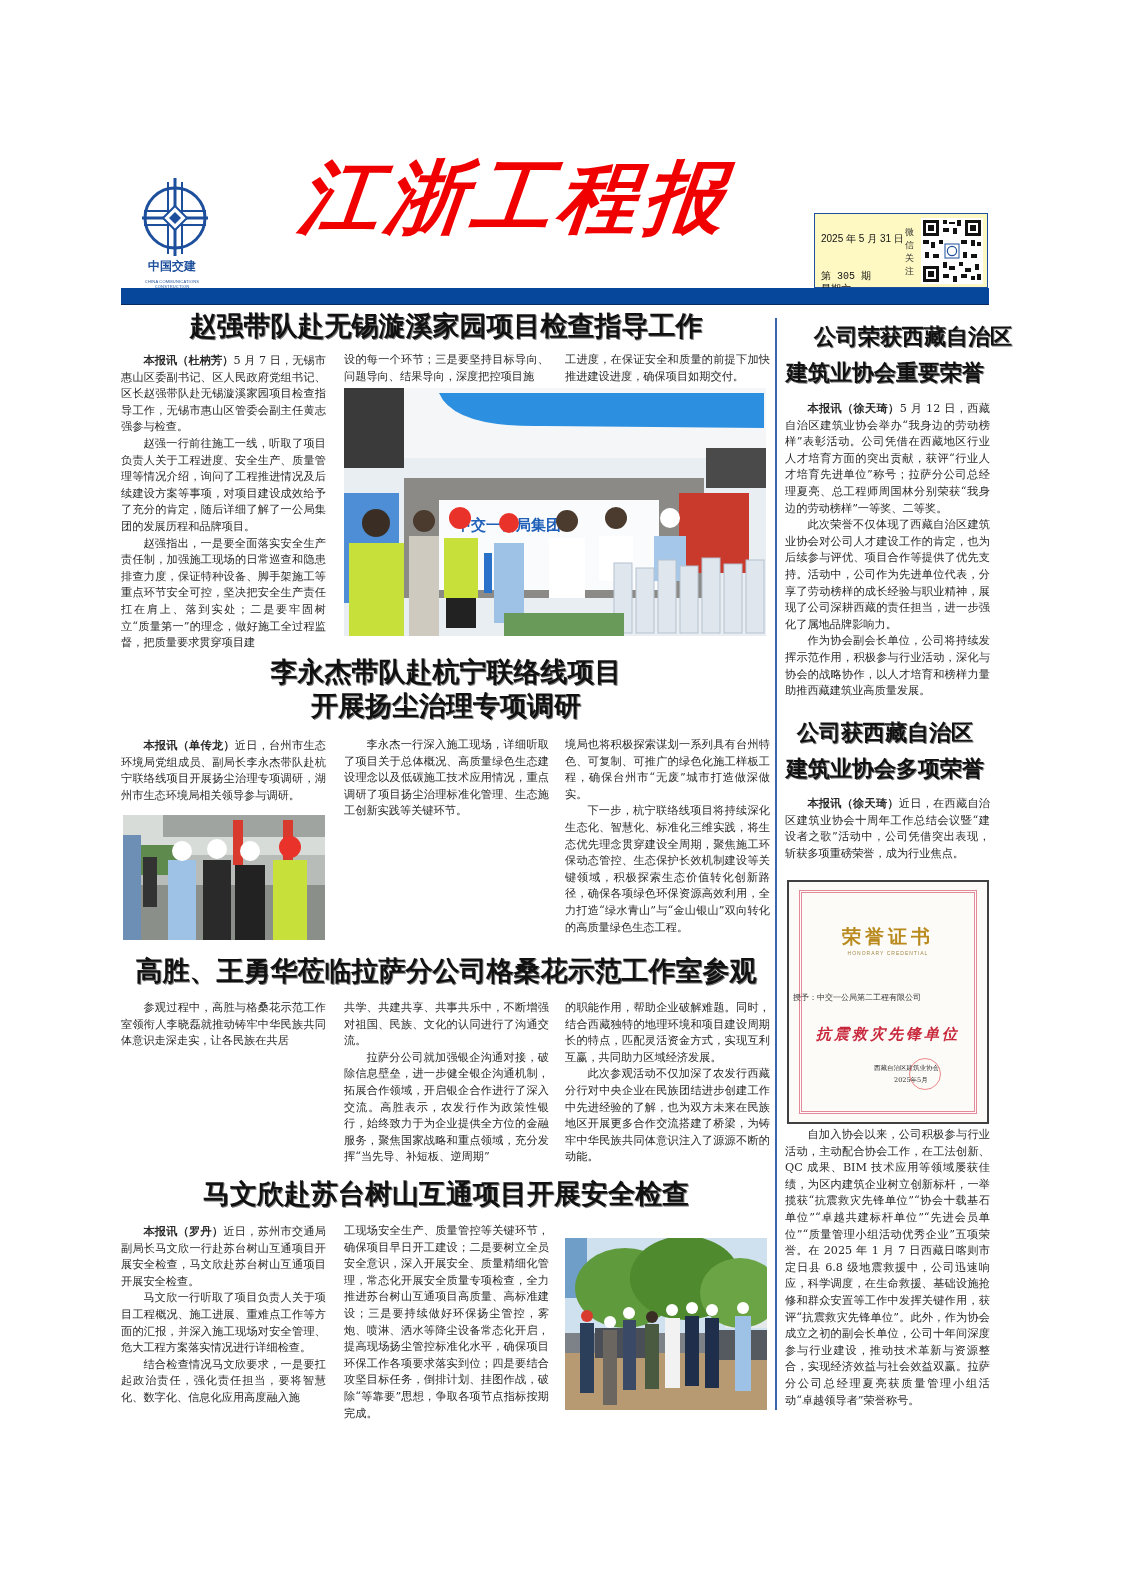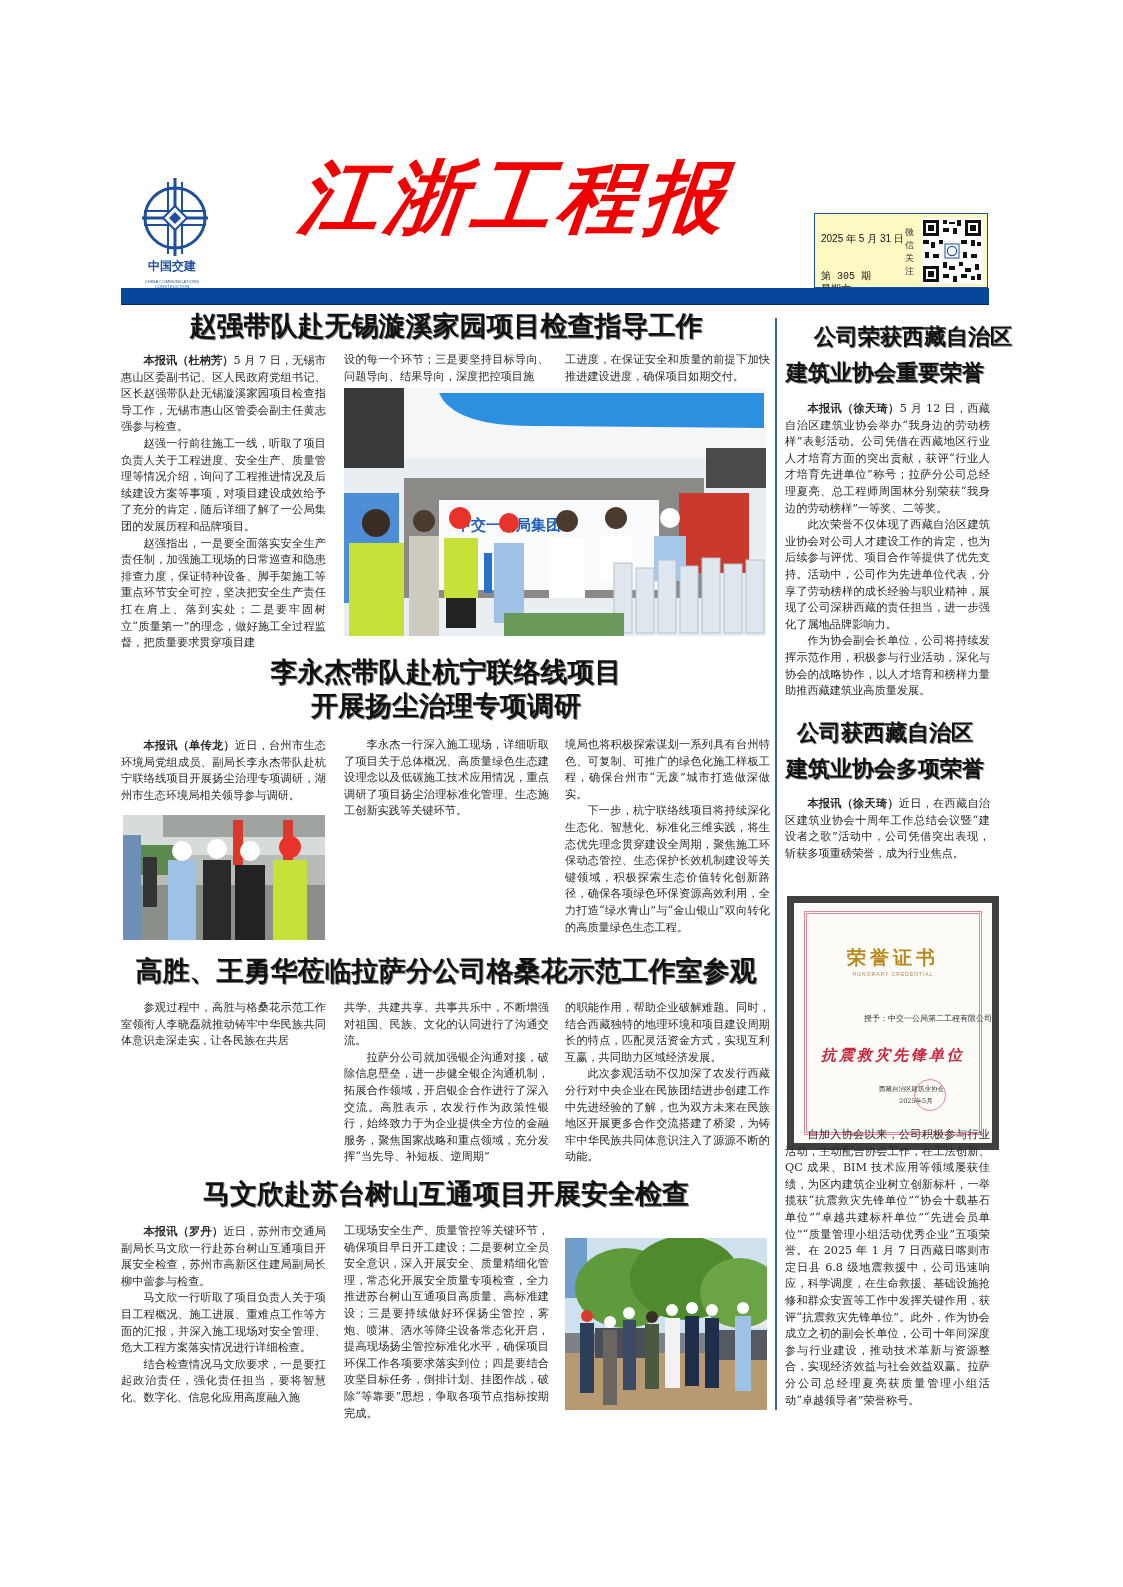--- a/index.html
+++ b/index.html
@@ -24,21 +24,21 @@
   .col-rule { left:775px; top:318px; width:2px; height:1092px; background:#3a66b0; }
 
   .headline { position:absolute; font-family:"DejaVu Sans","Liberation Sans",sans-serif; font-weight:bold;
               color:#111; text-align:center; text-shadow:1px 1px 0 #777; white-space:nowrap; letter-spacing:0px; }
   .body-col { position:absolute; font-size:11.2px; line-height:16.6px; color:#2a2a2a; text-align:justify; }
   .body-col p { margin:0; text-indent:2em; }
   .body-col p.cont { text-indent:0; }
   .lead { font-weight:bold; }
 
   .photo { position:absolute; overflow:hidden; }
-  .cert { position:absolute; background:#fdfbf8; border:7px solid #404040;margin-top:16px; }
+  .cert { position:absolute; background:#fdfbf8; border:2px solid #404040; }
 </style>
 </head>
 <body>
 
 <div class="abs masthead-logo">
   <svg width="90" height="80" viewBox="0 0 90 80">
     <circle cx="45" cy="40" r="30" fill="none" stroke="#1d4f9c" stroke-width="3"></circle>
     <line x1="45" y1="0" x2="45" y2="78" stroke="#1d4f9c" stroke-width="3"></line>
     <line x1="12" y1="40" x2="78" y2="40" stroke="#1d4f9c" stroke-width="3"></line>
     <line x1="38" y1="4" x2="38" y2="76" stroke="#1d4f9c" stroke-width="2"></line>
@@ -210,21 +210,21 @@
   <p>拉萨分公司就加强银企沟通对接，破除信息壁垒，进一步健全银企沟通机制，拓展合作领域，开启银企合作进行了深入交流。高胜表示，农发行作为政策性银行，始终致力于为企业提供全方位的金融服务，聚焦国家战略和重点领域，充分发挥“当先导、补短板、逆周期”</p>
 </div>
 <div class="body-col" style="left:565px;top:1000px;width:205px;">
   <p class="cont">的职能作用，帮助企业破解难题。同时，结合西藏独特的地理环境和项目建设周期长的特点，匹配灵活资金方式，实现互利互赢，共同助力区域经济发展。</p>
   <p>此次参观活动不仅加深了农发行西藏分行对中央企业在民族团结进步创建工作中先进经验的了解，也为双方未来在民族地区开展更多合作交流搭建了桥梁，为铸牢中华民族共同体意识注入了源源不断的动能。</p>
 </div>
 
 <div class="headline" style="left:121px;top:1176px;width:650px;font-size:27px;line-height:36px;">马文欣赴苏台树山互通项目开展安全检查</div>
 
 <div class="body-col" style="left:121px;top:1223px;width:205px;">
-  <p><span class="lead">本报讯（罗丹）</span><span>近日，苏州市交通局副局长马文欣一行赴苏台树山互通项目开展安全检查，苏州市高新区住建局副局长柳中蕾参与检查。</span></p>
+  <p><span class="lead">本报讯（罗丹）</span><span>近日，苏州市交通局副局长马文欣一行赴苏台树山互通项目开展安全检查，马文欣赴苏台树山互通项目开展安全检查。</span></p>
   <p>马文欣一行听取了项目负责人关于项目工程概况、施工进展、重难点工作等方面的汇报，并深入施工现场对安全管理、危大工程方案落实情况进行详细检查。</p>
   <p>结合检查情况马文欣要求，一是要扛起政治责任，强化责任担当，要将智慧化、数字化、信息化应用高度融入施</p>
 </div>
 <div class="body-col" style="left:344px;top:1223px;width:205px;">
   <p class="cont">工现场安全生产、质量管控等关键环节，确保项目早日开工建设；二是要树立全员安全意识，深入开展安全、质量精细化管理，常态化开展安全质量专项检查，全力推进苏台树山互通项目高质量、高标准建设；三是要持续做好环保扬尘管控，雾炮、喷淋、洒水等降尘设备常态化开启，提高现场扬尘管控标准化水平，确保项目环保工作各项要求落实到位；四是要结合攻坚目标任务，倒排计划、挂图作战，破除“等靠要”思想，争取各项节点指标按期完成。</p>
 </div>
 <div class="photo" style="left:565px;top:1238px;width:202px;height:172px;">
   <svg width="202" height="172" viewBox="0 0 202 172">
     <rect width="202" height="172" fill="#cfe0ef"></rect>
     <rect x="0" y="0" width="22" height="60" fill="#6f9fc9"></rect>
@@ -270,21 +270,21 @@
 <div class="headline" style="left:780px;top:754px;width:210px;font-size:22px;line-height:30px;">建筑业协会多项荣誉</div>
 
 <div class="body-col" style="left:785px;top:795px;width:205px;">
   <p><span class="lead">本报讯（徐天琦）</span><span>近日，在西藏自治区建筑业协会十周年工作总结会议暨“建设者之歌”活动中，公司凭借突出表现，斩获多项重磅荣誉，成为行业焦点。</span></p>
 </div>
 
 <div class="cert" style="left:787px;top:880px;width:198px;height:240px;">
   <div style="position:absolute;left:10px;top:8px;right:10px;bottom:8px;border:3px double #e28a98;"></div>
   <div style="position:absolute;left:0;right:0;top:42px;text-align:center;font-family:'DejaVu Sans',sans-serif;font-weight:bold;font-size:19px;color:#b98a1e;letter-spacing:4px;">荣誉证书</div>
   <div style="position:absolute;left:0;right:0;top:68px;text-align:center;font-family:'Liberation Sans',sans-serif;font-size:5px;color:#a38a4a;letter-spacing:1px;">HONORARY CREDENTIAL</div>
-  <div style="position:absolute;left:4px;right:0;top:110px;text-align:right;font-size:8px;color:#333;">授予：中交一公局第二工程有限公司</div>
+  <div style="position:absolute;left:4px;right:0;top:110px;text-align:left;font-size:8px;color:#333;">授予：中交一公局第二工程有限公司</div>
   <div style="position:absolute;left:0;right:0;top:143px;text-align:center;font-size:15px;font-weight:bold;color:#c8283c;letter-spacing:3px;font-style:italic;">抗震救灾先锋单位</div>
   <div style="position:absolute;left:85px;top:182px;width:100px;font-size:6.5px;color:#333;">西藏自治区建筑业协会</div>
   <div style="position:absolute;left:105px;top:194px;font-size:6.5px;color:#333;">2025年5月</div>
   <div style="position:absolute;left:120px;top:176px;width:30px;height:30px;border-radius:50%;border:1px solid rgba(220,60,60,0.6);"></div>
 </div>
 
 <div class="body-col" style="left:785px;top:1127px;width:205px;">
   <p>自加入协会以来，公司积极参与行业活动，主动配合协会工作，在工法创新、QC 成果、BIM 技术应用等领域屡获佳绩，为区内建筑企业树立创新标杆，一举揽获“抗震救灾先锋单位”“协会十载基石单位”“卓越共建标杆单位”“先进会员单位”“质量管理小组活动优秀企业”五项荣誉。在 2025 年 1 月 7 日西藏日喀则市定日县 6.8 级地震救援中，公司迅速响应，科学调度，在生命救援、基础设施抢修和群众安置等工作中发挥关键作用，获评“抗震救灾先锋单位”。此外，作为协会成立之初的副会长单位，公司十年间深度参与行业建设，推动技术革新与资源整合，实现经济效益与社会效益双赢。拉萨分公司总经理夏亮获质量管理小组活动“卓越领导者”荣誉称号。</p>
 </div>
 

